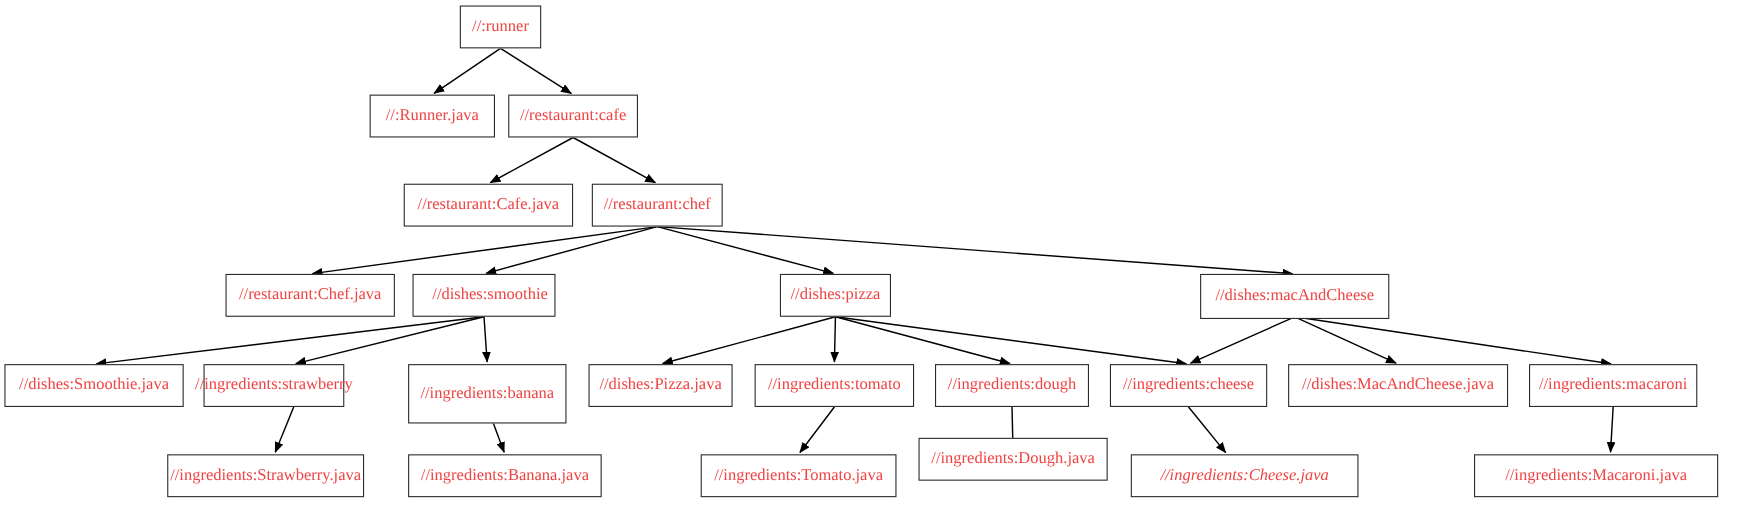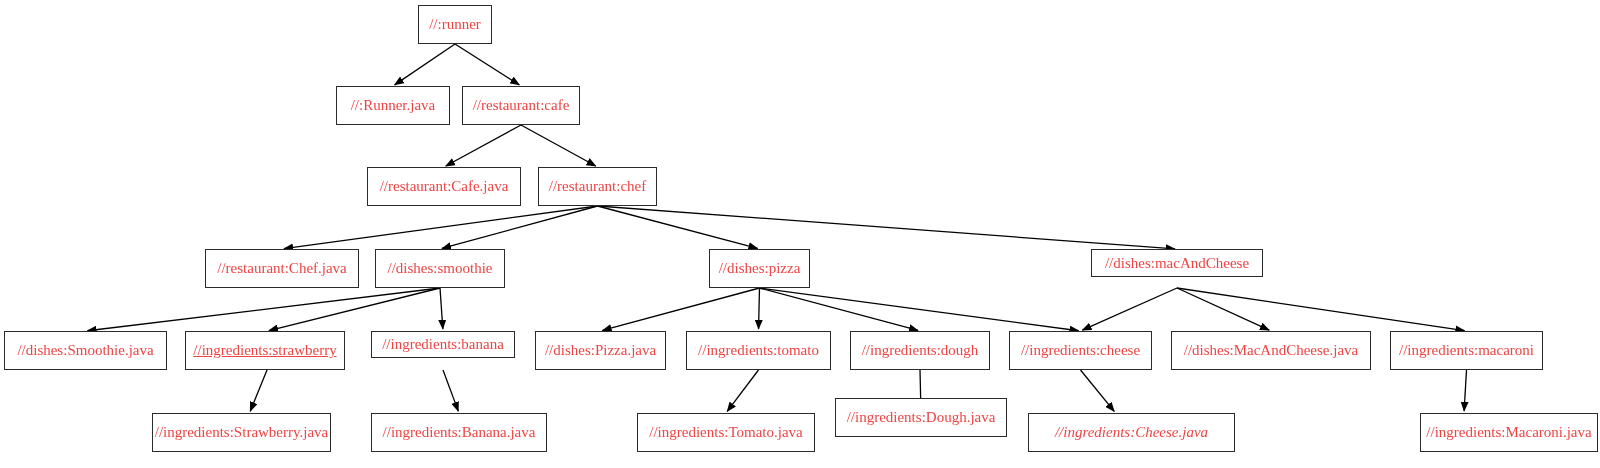--- a/index.html
+++ b/index.html
@@ -92,36 +92,36 @@
       </div>
       <div class="node" style="left: 367px; top: 167px; width: 154px; height: 39px; border-color: rgb(43, 43, 43); background: rgb(255, 255, 255);">
         <span class="node-label">//restaurant:Cafe.java</span>
       </div>
       <div class="node" style="left: 538px; top: 167px; width: 119px; height: 39px; border-color: rgb(43, 43, 43); background: rgb(255, 255, 255);">
         <span class="node-label">//restaurant:chef</span>
       </div>
       <div class="node" style="left: 205px; top: 249px; width: 154px; height: 39px; border-color: rgb(43, 43, 43); background: rgb(255, 255, 255); text-align: center;">
         <span class="node-label">//restaurant:Chef.java</span>
       </div>
-      <div class="node" style="left: 375px; top: 249px; width: 130px; height: 39px; border-color: rgb(43, 43, 43); background: rgb(255, 255, 255);">
+      <div class="node" style="left: 375px; top: 249px; width: 130px; height: 39px; border-color: rgb(43, 43, 43); background: rgb(255, 255, 255); justify-content: flex-end;">
         <span class="node-label">//dishes:smoothie</span>
       </div>
       <div class="node" style="left: 709px; top: 249px; width: 101px; height: 39px; border-color: rgb(43, 43, 43); background: rgb(255, 255, 255);">
         <span class="node-label">//dishes:pizza</span>
       </div>
-      <div class="node" style="left: 1091px; top: 249px; width: 172px; height: 28px; border-color: rgb(43, 43, 43); background: rgb(255, 255, 255);">
+      <div class="node" style="left: 1091px; top: 249px; width: 172px; height: 41px; border-color: rgb(43, 43, 43); background: rgb(255, 255, 255);">
         <span class="node-label">//dishes:macAndCheese</span>
       </div>
       <div class="node" style="left: 4px; top: 331px; width: 163px; height: 39px; border-color: rgb(43, 43, 43); background: rgb(255, 255, 255);">
         <span class="node-label">//dishes:Smoothie.java</span>
       </div>
-      <div class="node" style="left: 185px; top: 331px; width: 160px; height: 39px; border-color: rgb(43, 43, 43); background: rgb(255, 255, 255); text-decoration: underline;">
+      <div class="node" style="left: 185px; top: 331px; width: 128px; height: 39px; border-color: rgb(43, 43, 43); background: rgb(255, 255, 255);">
         <span class="node-label">//ingredients:strawberry</span>
       </div>
-      <div class="node" style="left: 371px; top: 331px; width: 144px; height: 27px; border-color: rgb(43, 43, 43); background: rgb(255, 255, 255);">
+      <div class="node" style="left: 371px; top: 331px; width: 144px; height: 54px; border-color: rgb(43, 43, 43); background: rgb(255, 255, 255);">
         <span class="node-label">//ingredients:banana</span>
       </div>
       <div class="node" style="left: 535px; top: 331px; width: 131px; height: 39px; border-color: rgb(43, 43, 43); background: rgb(255, 255, 255);">
         <span class="node-label">//dishes:Pizza.java</span>
       </div>
       <div class="node" style="left: 686px; top: 331px; width: 145px; height: 39px; border-color: rgb(43, 43, 43); background: rgb(255, 255, 255);">
         <span class="node-label">//ingredients:tomato</span>
       </div>
       <div class="node" style="left: 850px; top: 331px; width: 140px; height: 39px; border-color: rgb(43, 43, 43); background: rgb(255, 255, 255);">
         <span class="node-label">//ingredients:dough</span>
@@ -143,17 +143,17 @@
       </div>
       <div class="node" style="left: 637px; top: 413px; width: 178px; height: 39px; border-color: rgb(43, 43, 43); background: rgb(255, 255, 255);">
         <span class="node-label">//ingredients:Tomato.java</span>
       </div>
       <div class="node" style="left: 835px; top: 398px; width: 172px; height: 39px; border-color: rgb(43, 43, 43); background: rgb(255, 255, 255);">
         <span class="node-label">//ingredients:Dough.java</span>
       </div>
       <div class="node" style="left: 1028px; top: 413px; width: 207px; height: 39px; border-color: rgb(43, 43, 43); background: rgb(255, 255, 255); font-style: italic;">
         <span class="node-label">//ingredients:Cheese.java</span>
       </div>
-      <div class="node" style="left: 1420px; top: 413px; width: 178px; height: 39px; border-color: rgb(43, 43, 43); background: rgb(255, 255, 255);">
+      <div class="node" style="left: 1340px; top: 413px; width: 222px; height: 39px; border-color: rgb(43, 43, 43); background: rgb(255, 255, 255);">
         <span class="node-label">//ingredients:Macaroni.java</span>
       </div>
     </div>
 </div>
 
 </body></html>

